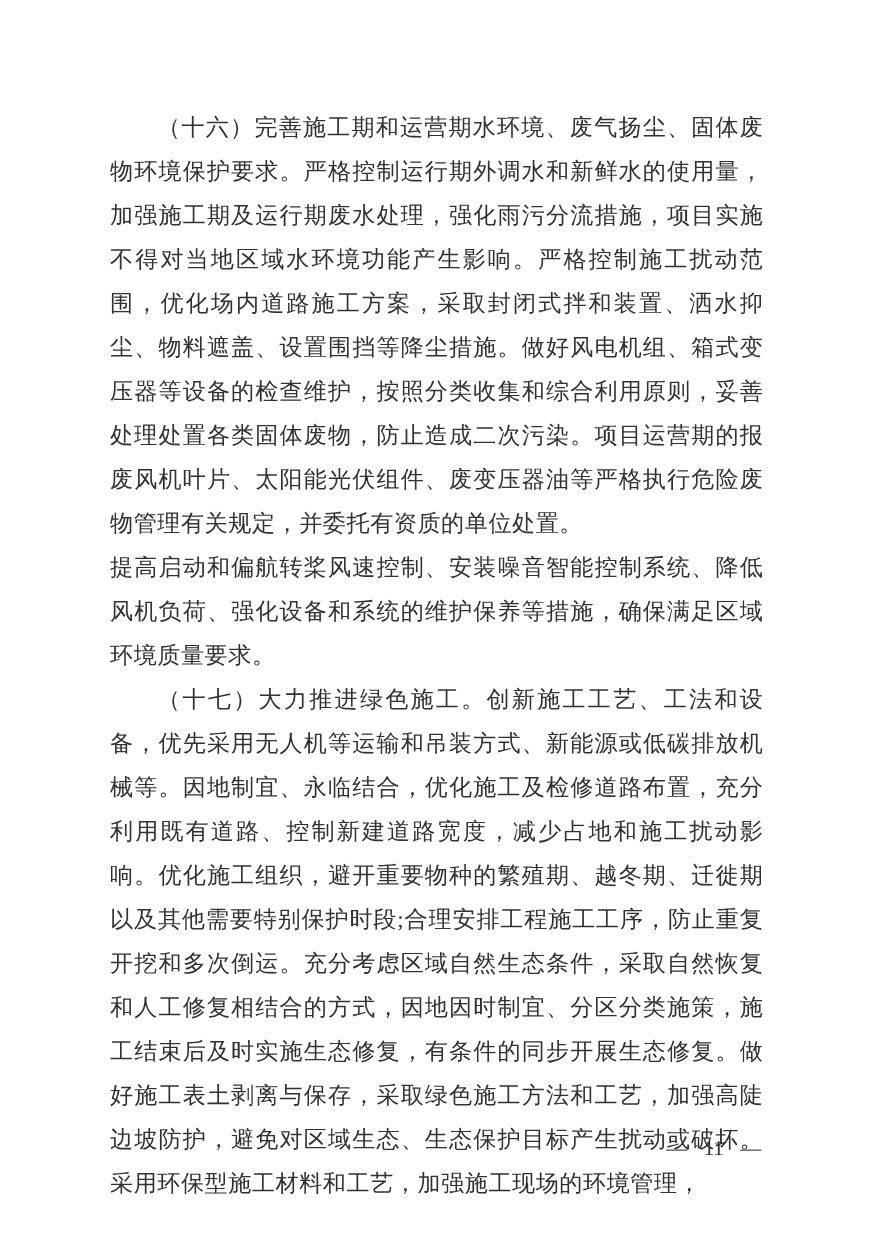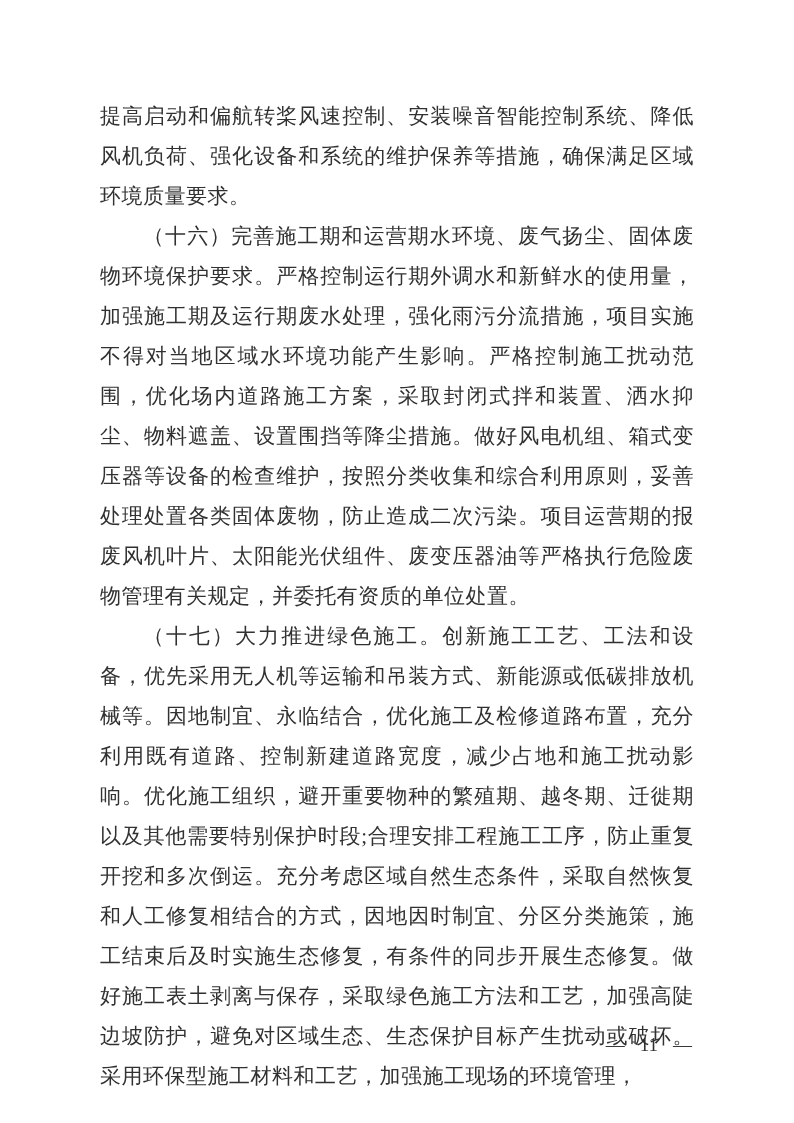--- a/index.html
+++ b/index.html
@@ -49,22 +49,22 @@
     font-size: 19px;
     color: #2f2f2f;
   }
 </style>
 </head>
 <body>
 
 <div class="page">
 
   <div class="doc-body">
+      <p class="para indent">（十六）完善施工期和运营期水环境、废气扬尘、固体废物环境保护要求。严格控制运行期外调水和新鲜水的使用量，加强施工期及运行期废水处理，强化雨污分流措施，项目实施不得对当地区域水环境功能产生影响。严格控制施工扰动范围，优化场内道路施工方案，采取封闭式拌和装置、洒水抑尘、物料遮盖、设置围挡等降尘措施。做好风电机组、箱式变压器等设备的检查维护，按照分类收集和综合利用原则，妥善处理处置各类固体废物，防止造成二次污染。项目运营期的报废风机叶片、太阳能光伏组件、废变压器油等严格执行危险废物管理有关规定，并委托有资质的单位处置。</p>
       <p class="para">提高启动和偏航转桨风速控制、安装噪音智能控制系统、降低风机负荷、强化设备和系统的维护保养等措施，确保满足区域环境质量要求。</p>
-      <p class="para indent">（十六）完善施工期和运营期水环境、废气扬尘、固体废物环境保护要求。严格控制运行期外调水和新鲜水的使用量，加强施工期及运行期废水处理，强化雨污分流措施，项目实施不得对当地区域水环境功能产生影响。严格控制施工扰动范围，优化场内道路施工方案，采取封闭式拌和装置、洒水抑尘、物料遮盖、设置围挡等降尘措施。做好风电机组、箱式变压器等设备的检查维护，按照分类收集和综合利用原则，妥善处理处置各类固体废物，防止造成二次污染。项目运营期的报废风机叶片、太阳能光伏组件、废变压器油等严格执行危险废物管理有关规定，并委托有资质的单位处置。</p>
       <p class="para indent">（十七）大力推进绿色施工。创新施工工艺、工法和设备，优先采用无人机等运输和吊装方式、新能源或低碳排放机械等。因地制宜、永临结合，优化施工及检修道路布置，充分利用既有道路、控制新建道路宽度，减少占地和施工扰动影响。优化施工组织，避开重要物种的繁殖期、越冬期、迁徙期以及其他需要特别保护时段;合理安排工程施工工序，防止重复开挖和多次倒运。充分考虑区域自然生态条件，采取自然恢复和人工修复相结合的方式，因地因时制宜、分区分类施策，施工结束后及时实施生态修复，有条件的同步开展生态修复。做好施工表土剥离与保存，采取绿色施工方法和工艺，加强高陡边坡防护，避免对区域生态、生态保护目标产生扰动或破坏。采用环保型施工材料和工艺，加强施工现场的环境管理，</p>
     </div>
 
   <div class="page-number">
     <span class="dash">—</span>
     <span>11</span>
     <span class="dash">—</span>
   </div>
 
 </div>

